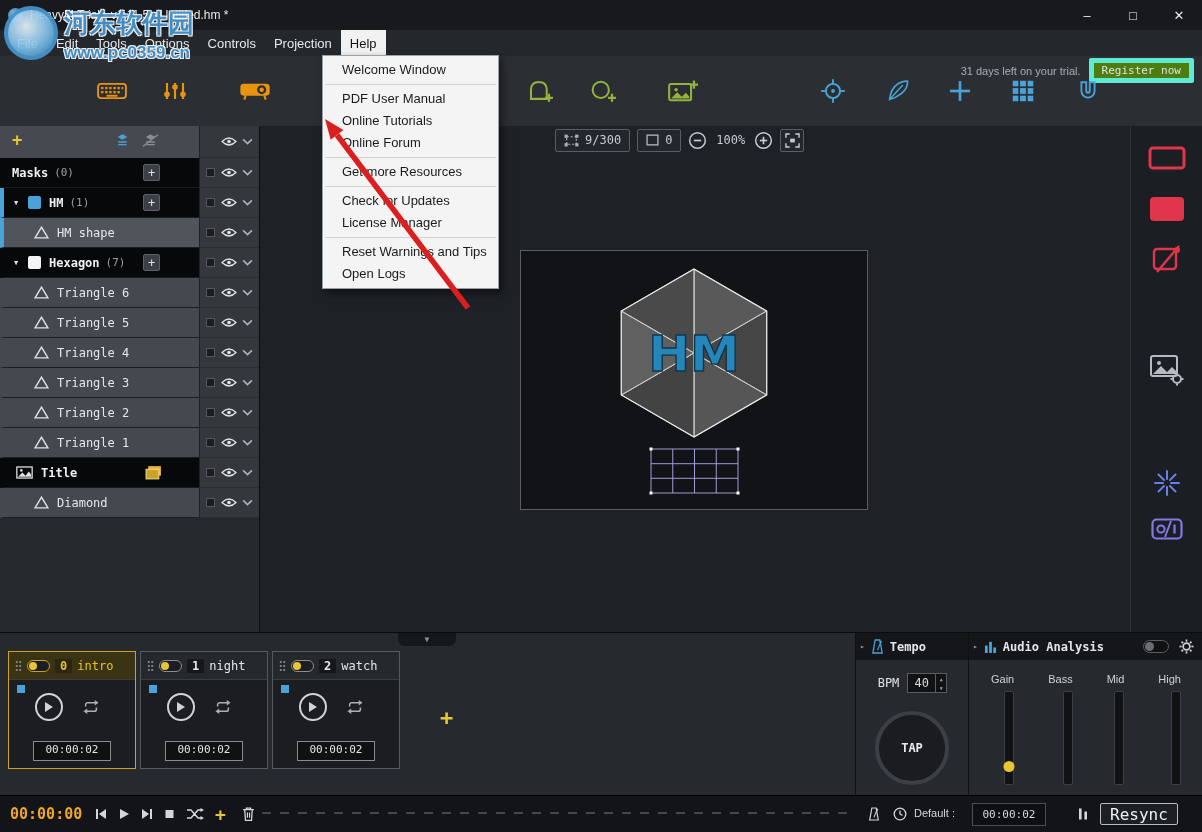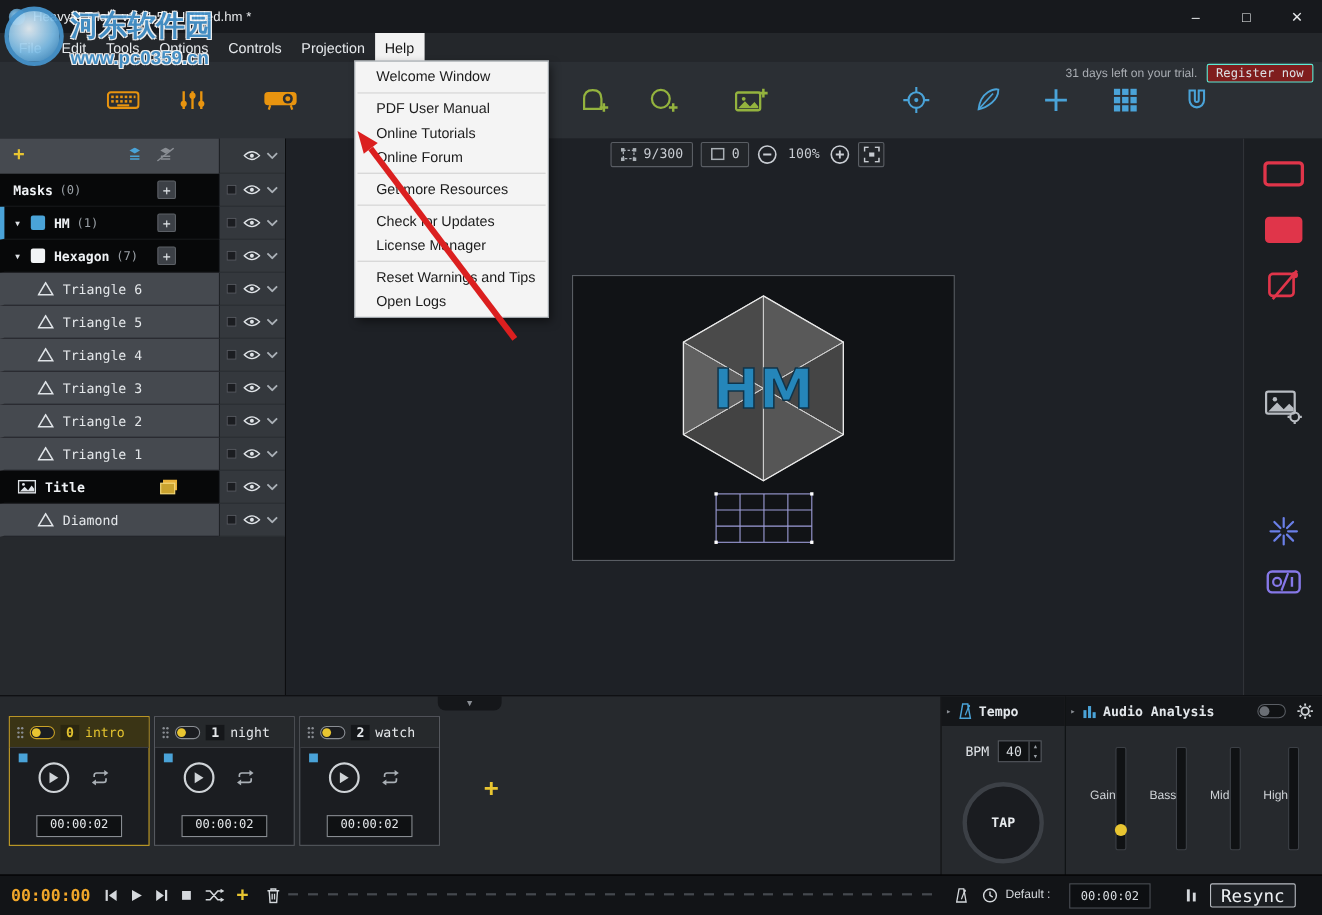--- a/index.html
+++ b/index.html
@@ -22,21 +22,21 @@
          display:flex;align-items:stretch;padding-left:8px;font-family:"Liberation Sans",sans-serif}
 .menu-item{display:flex;align-items:center;padding:0 9px;font-size:13px;color:#e6e9ec}
 .menu-item.active{background:#f2f2f2;color:#141414}
 
 
 .toolbar{position:absolute;left:0;top:56px;width:1202px;height:70px;background:#2b2f34}
 .tbico{position:absolute;top:50%;transform:translate(-50%,-50%);display:flex;align-items:center;justify-content:center}
 .trial{position:absolute;right:8px;top:2px;display:flex;align-items:center;gap:8px;
        font-family:"Liberation Sans",sans-serif}
 .trial-msg{font-size:11px;color:#a9adb3}
-.register-btn{font-size:11px;color:#dde1e5;background:#7f1d1d;border:1px solid #5eead4;
+.register-btn{font-size:11px;color:#dde1e5;background:#4d7c0f;border:5px solid #5eead4;
               border-radius:2px;padding:1px 8px;font-family:"DejaVu Sans Mono",monospace}
 
 
 .layers{position:absolute;left:0;top:126px;width:260px;height:506px;background:#26292d;
         border-right:1px solid #0c0d0f}
 .lheader{height:36px;background:#3c4046;display:flex;align-items:center;gap:9px;
          padding-left:10px;border-bottom:1px solid #26292d}
 .lheader-title{font-size:13px;font-weight:bold;letter-spacing:1px;color:#e8ebee}
 .lsub{height:32px;display:flex;background:#464a50}
 .lsub-main{flex:1;position:relative}
@@ -119,21 +119,21 @@
 .spin-val{flex:1;display:flex;align-items:center;justify-content:center;font-size:12px}
 .spin-arrows{width:11px;border-left:1px solid #5a5e64;display:flex;flex-direction:column}
 .spin-arrows span{flex:1;display:flex;align-items:center;justify-content:center;font-size:5px;color:#9aa0a6}
 .tap-btn{position:absolute;left:19px;top:78px;width:74px;height:74px;border-radius:50%;
          background:#1a1c20;border:4px solid #3c4046;display:flex;align-items:center;justify-content:center;
          font-size:12px;font-weight:bold;color:#e8ebee}
 .audio-toggle{margin-left:auto;width:26px;height:13px;border:1px solid #5a5e64;border-radius:7px;
               background:#101214;position:relative}
 .audio-toggle::after{content:"";position:absolute;left:1px;top:1px;width:9px;height:9px;border-radius:50%;background:#6a6e74}
 .channels{position:absolute;left:0;top:40px;width:234px;display:flex;justify-content:space-between;padding:0 22px}
-.channel{display:flex;flex-direction:row;align-items:center}
+.channel{display:flex;flex-direction:column;align-items:flex-end}
 .ch-label{font-size:11px;color:#cfd3d7;font-family:"Liberation Sans",sans-serif}
 .ch-track{margin-top:6px;width:10px;height:94px;background:#101214;border:1px solid #3c4046;
           border-radius:2px;position:relative}
 .ch-knob{position:absolute;left:50%;transform:translateX(-50%);bottom:12px;width:11px;height:11px;
          border-radius:50%;background:#e8c531}
 
 
 .transport{position:absolute;left:0;top:795px;width:1202px;height:37px;background:#121417;border-top:1px solid #000}
 .tr-time{position:absolute;left:10px;top:9px;font-size:15px;font-weight:bold;color:#f0a62a}
 .tr-ico{position:absolute;top:50%;transform:translateY(-50%);color:#d4d8dc;display:flex}
@@ -390,20 +390,44 @@
             </svg>
           </span>
         <span class="icon" style="color:#aab0b6">
             <svg width="11" height="7" viewBox="0 0 10 6">
               <path d="M1 1 L5 5 L9 1" fill="none" stroke="currentColor" stroke-width="1.5"></path>
             </svg>
           </span>
       </div>
     </div>
 
+    <div class="lrow child sel bluesel">
+      <div class="lrow-main">
+        <span class="shape-ico">
+            <svg width="15" height="13" viewBox="0 0 14 12">
+              <path d="M7 1 L13 11 L1 11 Z" fill="none" stroke="currentColor" stroke-width="1.3"></path>
+            </svg>
+          </span>
+        <span class="lname">HM shape</span>
+      </div>
+      <div class="lrow-ctrl">
+        <span class="solo-box"></span>
+        <span class="icon" style="color:#dfe3e7">
+            <svg width="16" height="11" viewBox="0 0 16 10">
+              <path d="M1 5 Q8 -2 15 5 Q8 12 1 5 Z" fill="none" stroke="currentColor" stroke-width="1.2"></path>
+              <circle cx="8" cy="5" r="1.8" fill="currentColor"></circle>
+            </svg>
+          </span>
+        <span class="icon" style="color:#aab0b6">
+            <svg width="11" height="7" viewBox="0 0 10 6">
+              <path d="M1 1 L5 5 L9 1" fill="none" stroke="currentColor" stroke-width="1.5"></path>
+            </svg>
+          </span>
+      </div>
+    </div>
 
     <div class="lrow group">
       <div class="lrow-main">
         <span class="expander">▼</span>
         <span class="swatch" style="background:#f2f4f6"></span>
         <span class="lname">Hexagon</span>
         <span class="lcount">(7)</span>
         <span class="addbox">+</span>
       </div>
       <div class="lrow-ctrl">

